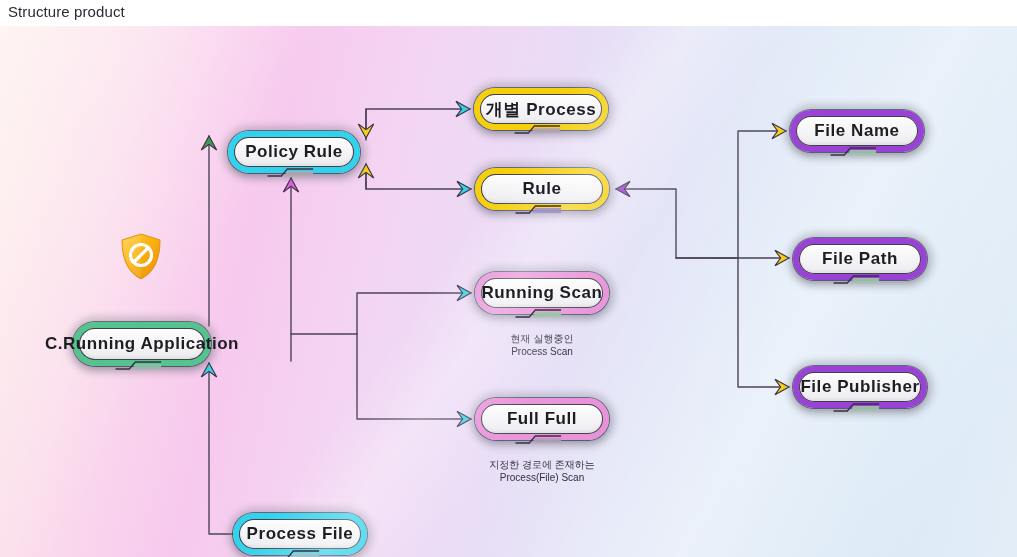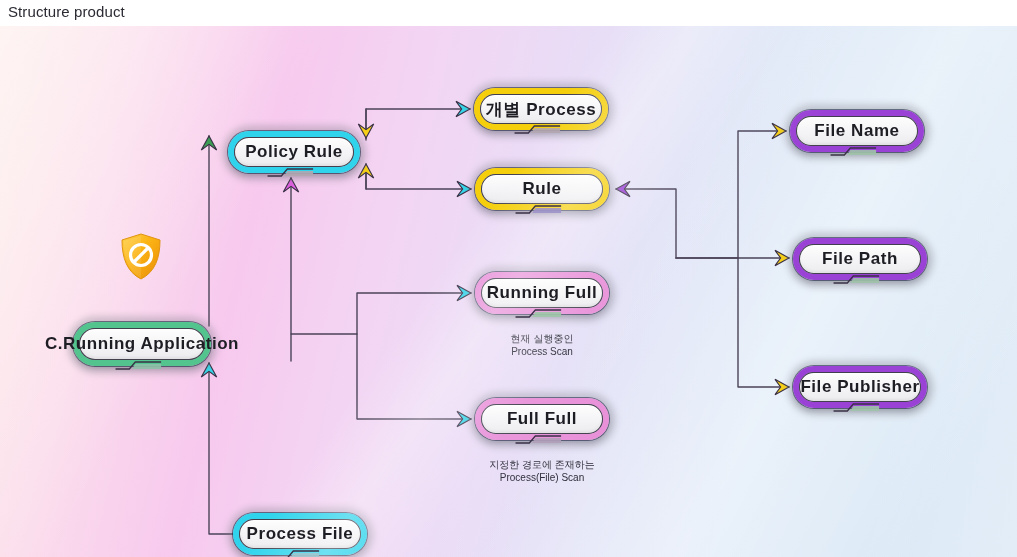--- a/index.html
+++ b/index.html
@@ -306,21 +306,21 @@
     </div>
 
     <div class="node" style="left:475px; top:246px; width:134px; height:42px;">
       <div class="shellshadow"></div>
       <div class="ring pink"></div>
       <div class="ring-inner"></div>
       <svg class="tab" viewBox="0 0 46 9">
         <path d="M0,8 L14,8 L20,1 L46,1" fill="none" stroke="#3a3046" stroke-width="1.3"></path>
         <path d="M20,3 L46,3 L46,8 L17,8 Z" fill="#9fc7a8" opacity="0.9"></path>
       </svg>
-      <span class="label">Running Full</span>
+      <span class="label">Running Scan</span>
     </div>
 
     <div class="node" style="left:475px; top:372px; width:134px; height:42px;">
       <div class="shellshadow"></div>
       <div class="ring pink"></div>
       <div class="ring-inner"></div>
       <svg class="tab" viewBox="0 0 46 9">
         <path d="M0,8 L14,8 L20,1 L46,1" fill="none" stroke="#3a3046" stroke-width="1.3"></path>
         <path d="M20,3 L46,3 L46,8 L17,8 Z" fill="#b09fb8" opacity="0.9"></path>
       </svg>

